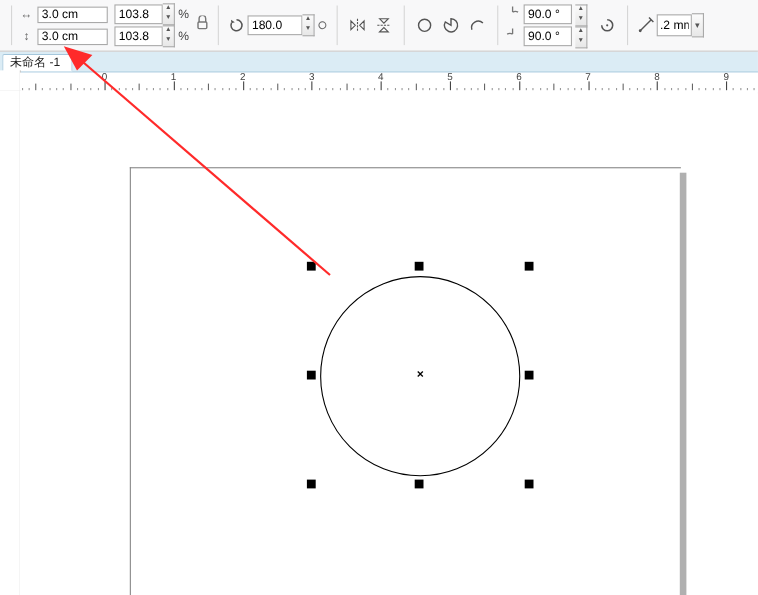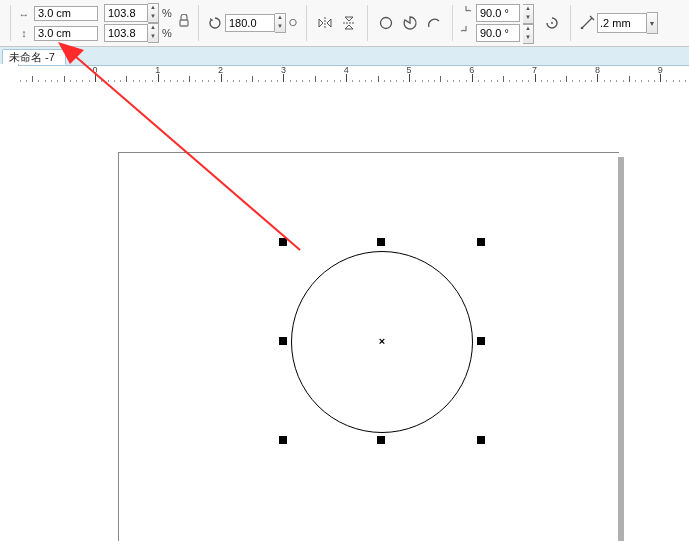--- a/index.html
+++ b/index.html
@@ -90,21 +90,21 @@
   .angle-input {
     box-sizing: border-box;
     width: 44px; height: 18px;
     border: 1px solid #a9a9a9;
     padding: 0 3px;
     font-size: 11px;
     background: #fff;
   }
   .outline-input {
     box-sizing: border-box;
-    width: 50px; height: 20px;
+    width: 32px; height: 20px;
     border: 1px solid #a9a9a9;
     padding: 0 2px;
     font-size: 11px;
     background: #fff;
   }
   .dd {
     display: flex; flex-direction: column;
     width: 10px; height: 20px;
     border: 1px solid #a9a9a9; border-left: none;
     background: linear-gradient(#fbfbfb,#e7e7e7);
@@ -350,21 +350,21 @@
       </svg>
   </div>
   <div class="spin-wrap">
     <input class="outline-input" value=".2 mm" style="">
     <div class="dd">▼</div>
   </div>
 </div>
 
 <div class="tabbar">
   <div class="tab">
-    <span>未命名 -7</span>
+    <span>未命名 -1</span>
   </div>
 </div>
 
 <div class="ruler-corner"></div>
 
 <div class="ruler-h" id="rulerH">
     <div class="tick-major" style="left: 77px;"></div>
     <div class="tick-label" style="left: 77px;">0</div>
     <div class="tick-mid" style="left: 108.4px;"></div>
     <div class="tick-minor" style="left: 83.28px;"></div>

